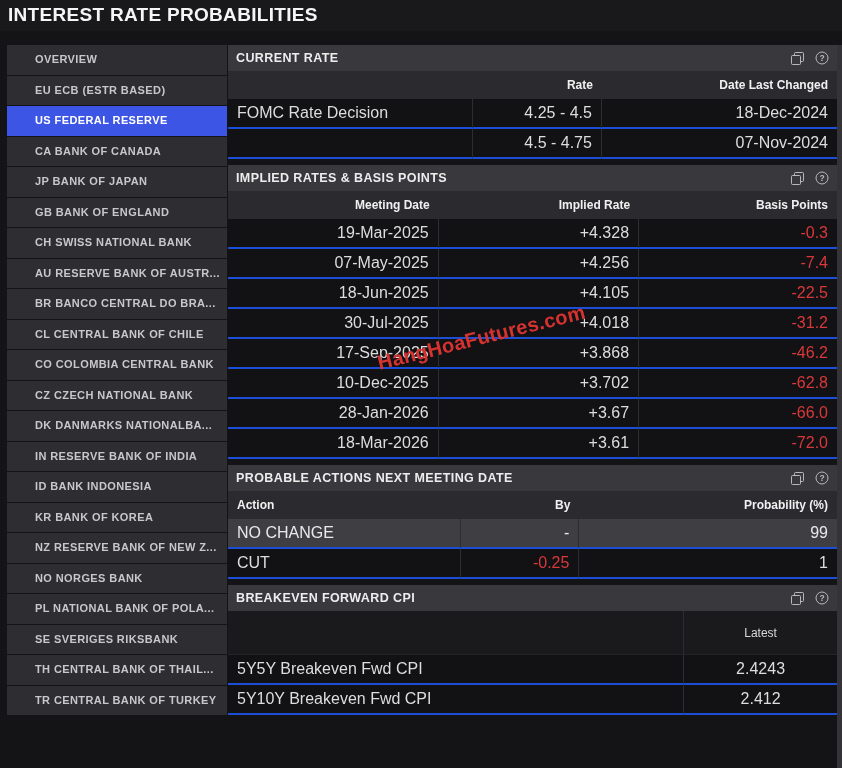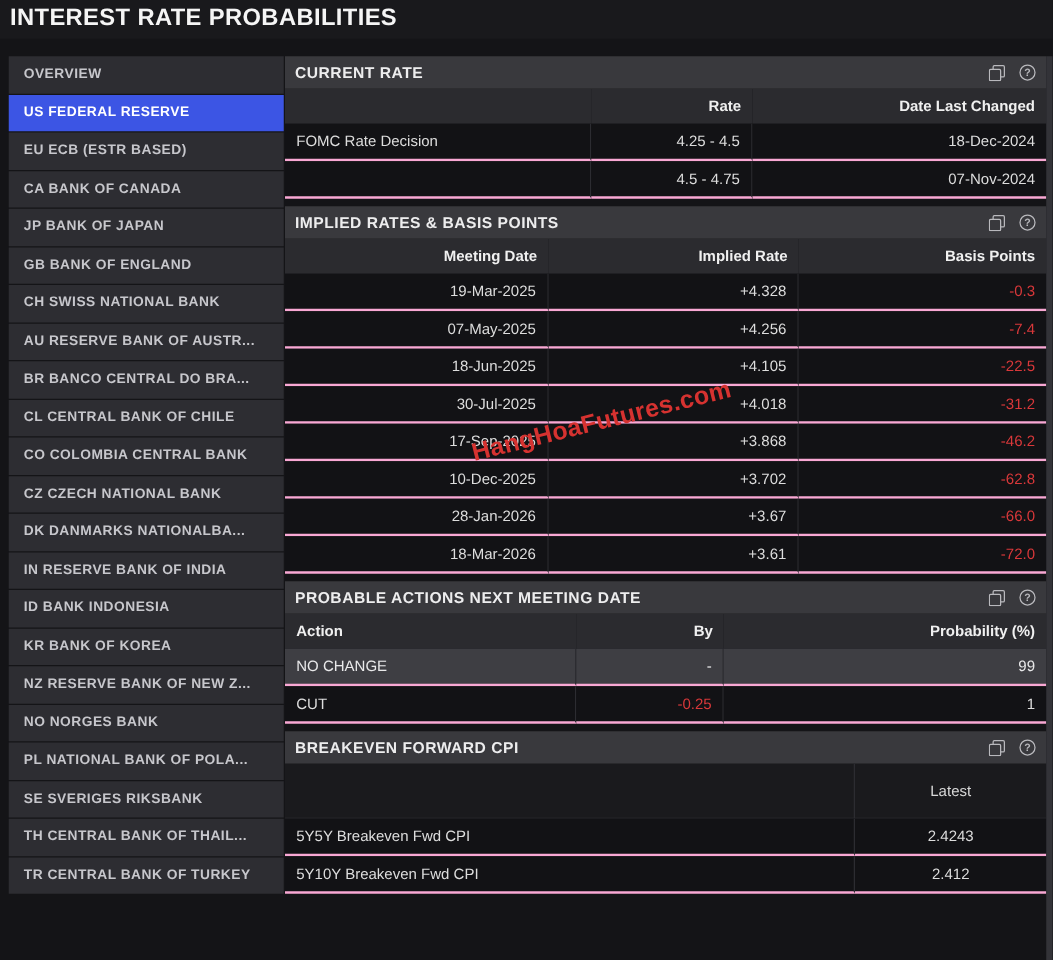--- a/index.html
+++ b/index.html
@@ -12,39 +12,39 @@
   .titlebar { position:absolute; top:0; left:0; right:0; height:31px; background:#19191c; }
   .titlebar .apptitle {
     margin:0; padding:4px 0 0 8px; font-size:19px; font-weight:bold;
     color:#f5f5f5; letter-spacing:.3px; white-space:nowrap;
   }
   
   .sidebar { position:absolute; left:7px; top:45px; width:220px; }
   .side-item {
     height:29.5px; line-height:29.5px; margin-bottom:1px; background:#2d2d32;
     color:#c7c7cc; font-size:11px; font-weight:bold; letter-spacing:.4px;
-    padding-left:12px; white-space:nowrap; overflow:hidden; cursor:pointer;
+    padding-left:28px; white-space:nowrap; overflow:hidden; cursor:pointer;
   }
   .side-item.selected { background:#3c55e4; color:#ffffff; }
   
   .main { position:absolute; left:228px; top:45px; width:609px; display:flex; flex-direction:column; gap:6px; }
   .rail { position:absolute; right:0; top:45px; width:5px; height:723px; background:#333338; }
   .panel-hd { height:26px; background:#39393d; display:flex; align-items:center; padding:0 8px;gap:32px; }
   .panel-title { flex:1; font-size:12.5px; font-weight:bold; color:#ededee; letter-spacing:.4px; }
   .hd-icons { display:flex; gap:11px; align-items:center; }
   .hd-icons svg { display:block; cursor:pointer; }
   
   table.grid { width:100%; border-collapse:separate; border-spacing:0; table-layout:fixed; }
   .grid th {
     height:28px; background:#2b2b2f; color:#f0f0f0; font-size:12px;
     font-weight:bold; padding:0 9px; white-space:nowrap; overflow:hidden;
   }
   .grid td {
-    height:30px; background:#121215; color:#dddddd; font-size:12px; padding:0 9px;
-    border-bottom:2px solid #f9a8d4; white-space:nowrap; overflow:hidden;
+    height:30px; background:#121215; color:#dddddd; font-size:16px; padding:0 9px;
+    border-bottom:2px solid #1d4ed8; white-space:nowrap; overflow:hidden;
   }
   .grid td:not(:last-child) { border-right:1px solid #2c2c31; }
   .al-left { text-align:left; } .al-right { text-align:right; } .al-center { text-align:center; }
   td.neg { color:#d9383a; }
   
   .probable tbody tr:first-child td { background:#3e3e43; color:#e9e9ea; }
   
   .breakeven th {
     background:#1a1a1d; font-weight:normal; color:#d8d8d8; height:44px;
     border-bottom:1px solid #252528;
@@ -59,22 +59,22 @@
 </style>
 </head>
 <body>
 
 <div class="titlebar">
   <div class="apptitle">INTEREST RATE PROBABILITIES</div>
 </div>
 
 <nav class="sidebar">
     <div class="side-item">OVERVIEW</div>
+    <div class="side-item">EU ECB (ESTR BASED)</div>
     <div class="side-item selected">US FEDERAL RESERVE</div>
-    <div class="side-item">EU ECB (ESTR BASED)</div>
     <div class="side-item">CA BANK OF CANADA</div>
     <div class="side-item">JP BANK OF JAPAN</div>
     <div class="side-item">GB BANK OF ENGLAND</div>
     <div class="side-item">CH SWISS NATIONAL BANK</div>
     <div class="side-item">AU RESERVE BANK OF AUSTR...</div>
     <div class="side-item">BR BANCO CENTRAL DO BRA...</div>
     <div class="side-item">CL CENTRAL BANK OF CHILE</div>
     <div class="side-item">CO COLOMBIA CENTRAL BANK</div>
     <div class="side-item">CZ CZECH NATIONAL BANK</div>
     <div class="side-item">DK DANMARKS NATIONALBA...</div>

